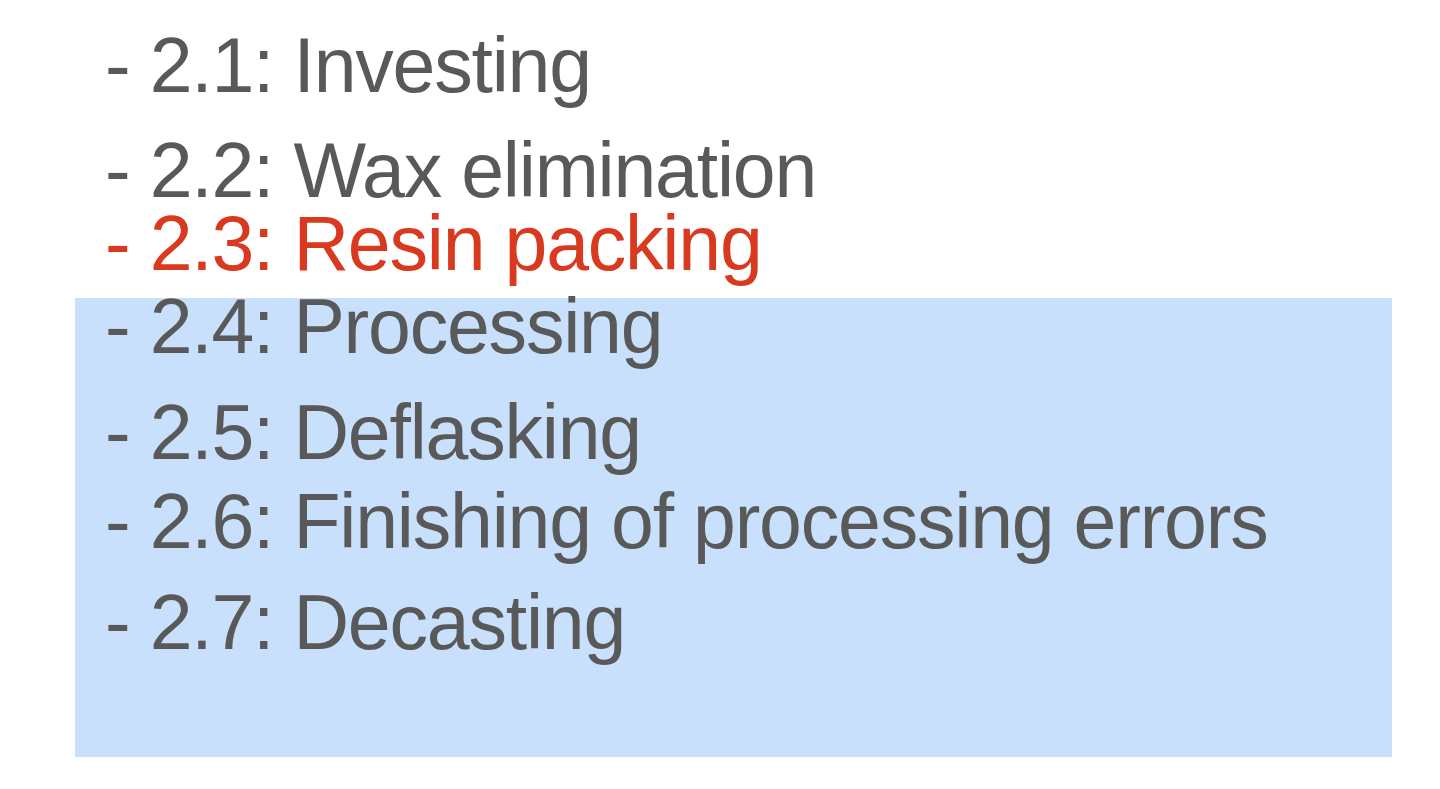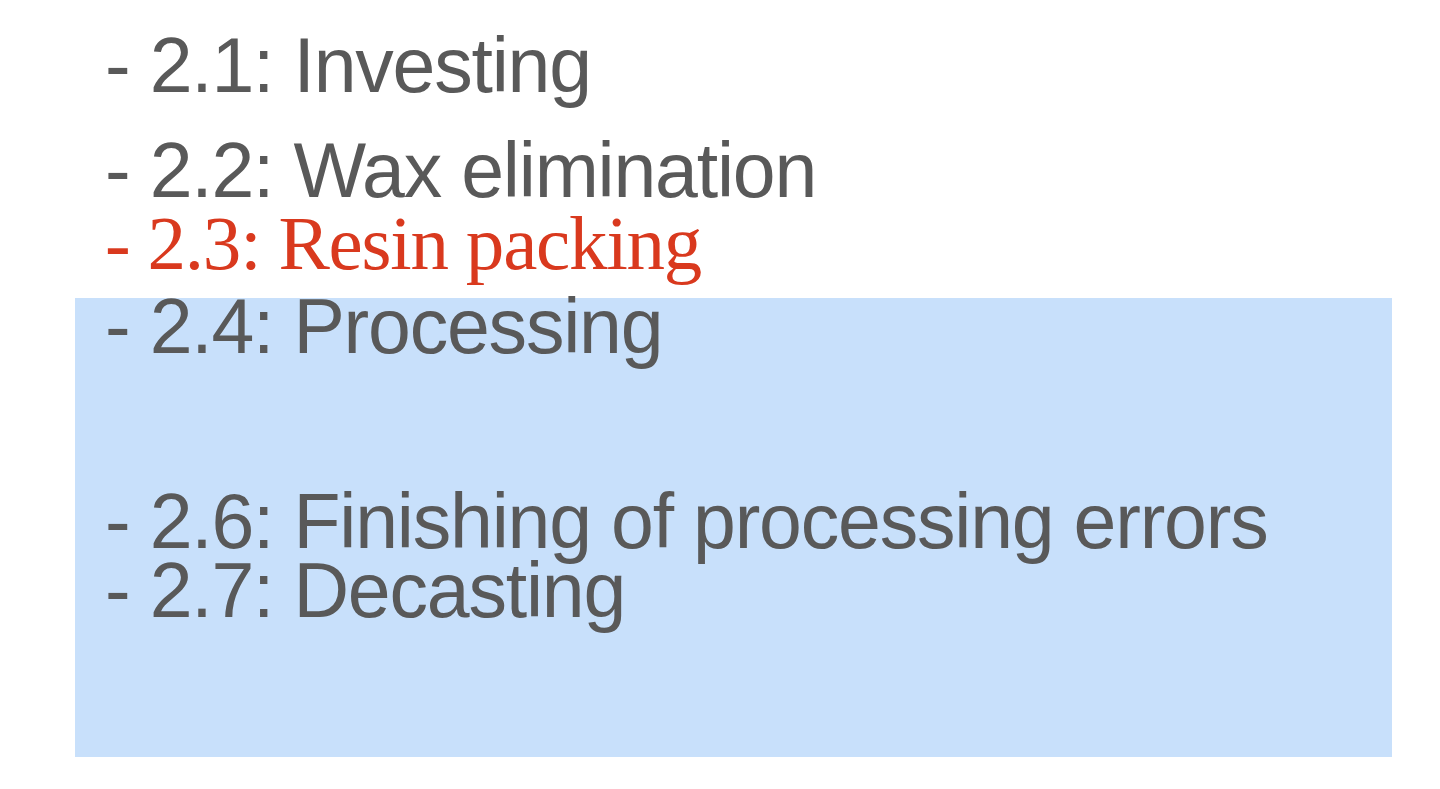--- a/index.html
+++ b/index.html
@@ -34,28 +34,28 @@
     left: 105px;
     font-size: 77px;
     line-height: 89px;
     height: 89px;
     letter-spacing: -1.2px;
     white-space: nowrap;
     color: #595959;
   }
   .line.active {
     color: #d9391e;
-    font-family: Liberation Serif, serif;
   }
 </style>
 </head>
 <body>
 
 <div class="outline">
   <div class="highlight-box"></div>
 
   <div class="line" style="top:21px">- 2.1: Investing</div>
   <div class="line" style="top:126px">- 2.2: Wax elimination</div>
   <div class="line active" style="top:199px">- 2.3: Resin packing</div>
   <div class="line" style="top:282px">- 2.4: Processing</div>
+  <div class="line" style="top:388px">- 2.5: Deflasking</div>
   <div class="line" style="top:477px">- 2.6: Finishing of processing errors</div>
-  <div class="line" style="top:546px">- 2.7: Decasting</div>
+  <div class="line" style="top:578px">- 2.7: Decasting</div>
 </div>
 
 </body></html>

